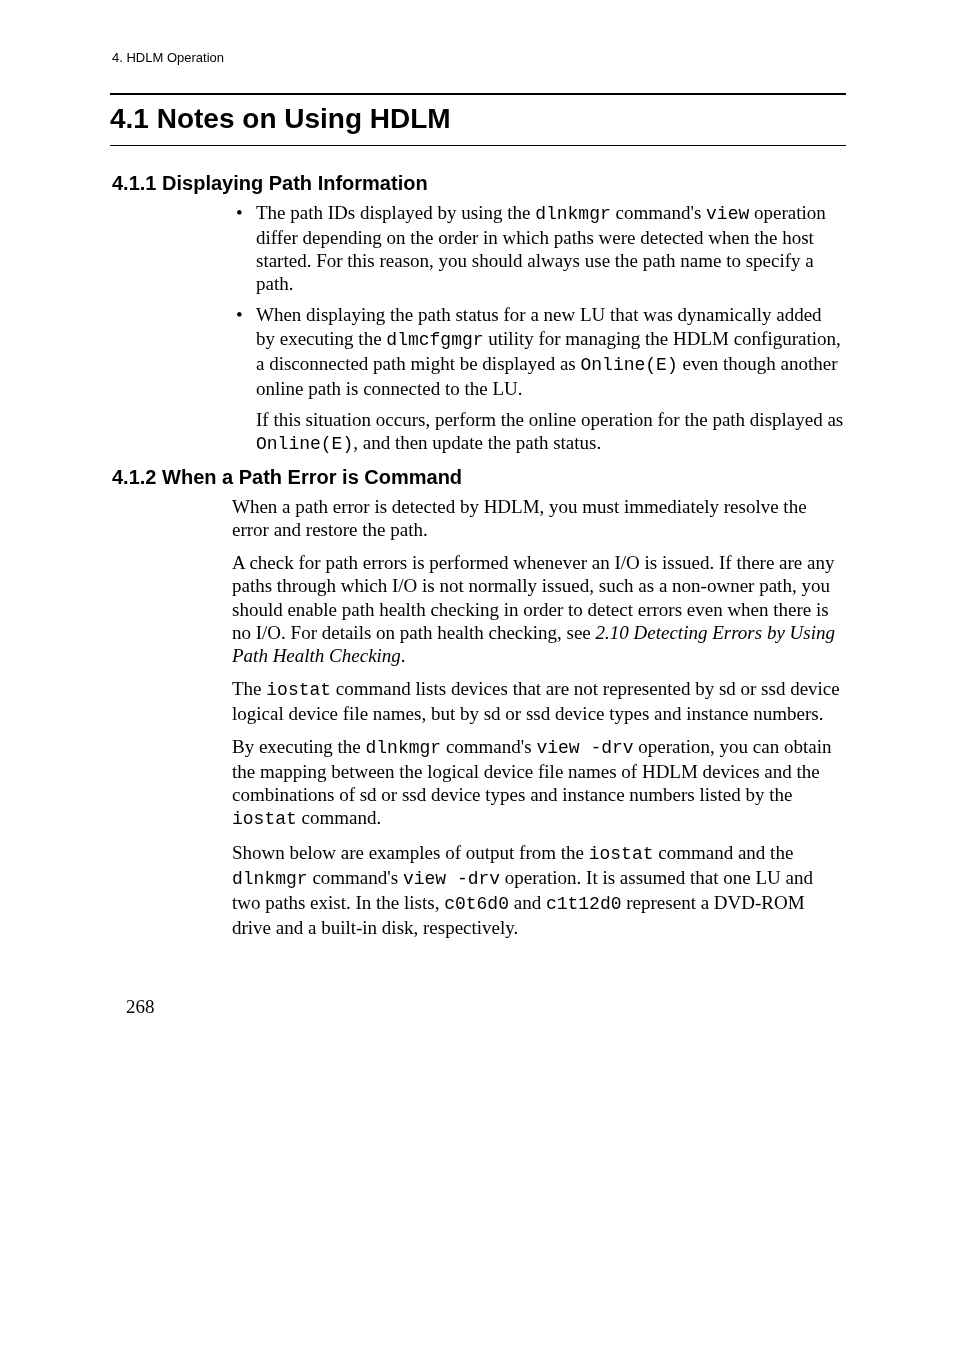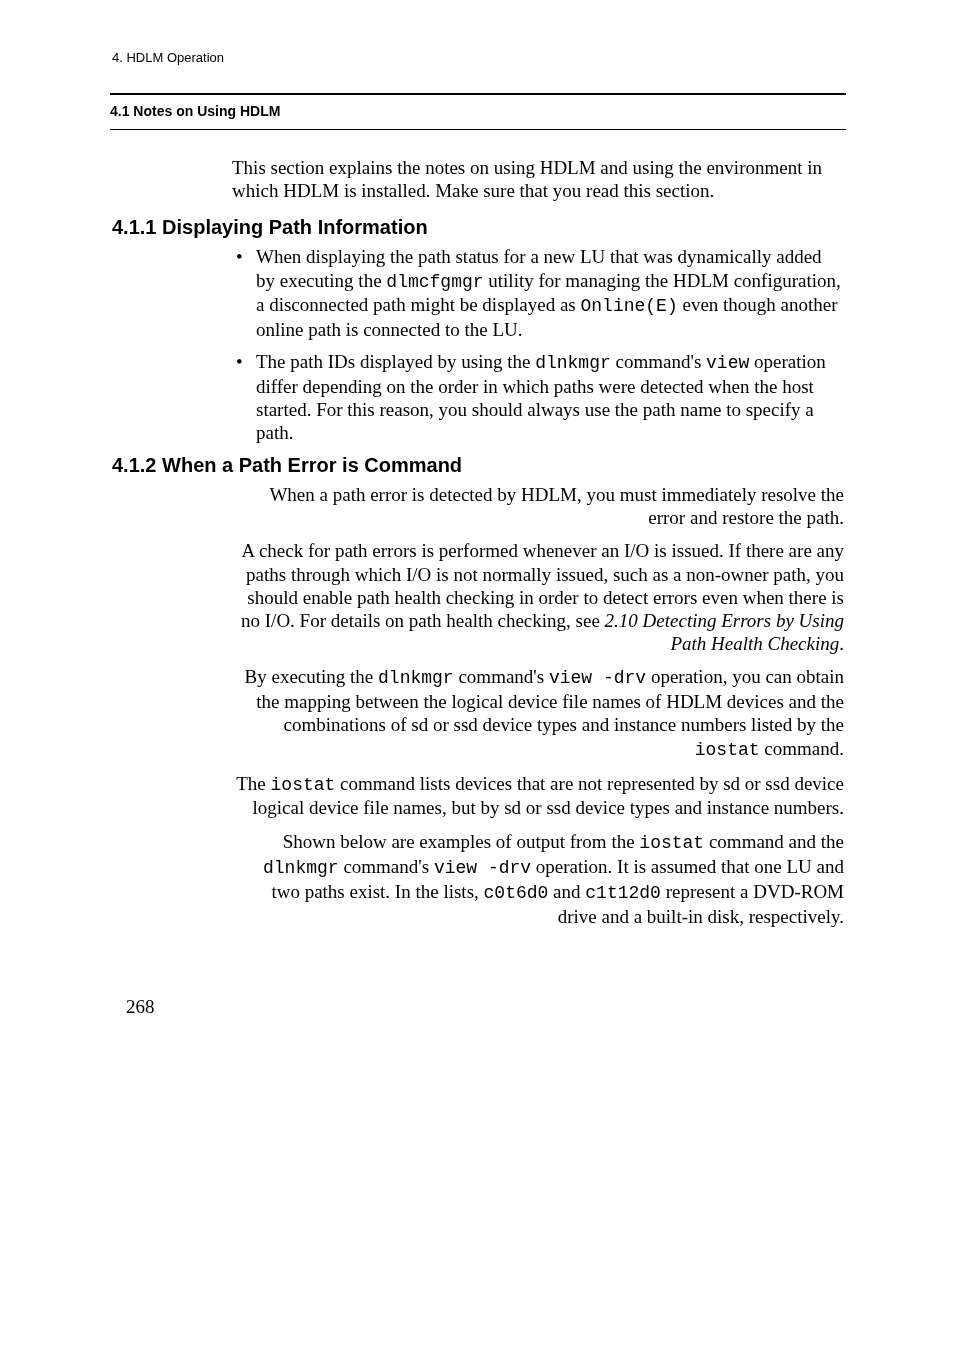--- a/index.html
+++ b/index.html
@@ -29,21 +29,21 @@
     border-top: 2px solid #000;
     border-bottom: 1px solid #000;
     padding: 8px 0 10px 0;
     margin-bottom: 26px;
     margin-left: -2px;
     margin-right: -2px;
   }
   .h1 {
     font-family: Arial, Helvetica, sans-serif;
     font-weight: bold;
-    font-size: 14px;
+    font-size: 28px;
   }
   .h2 {
     font-family: Arial, Helvetica, sans-serif;
     font-weight: bold;
     font-size: 20px;
     margin: 10px 0 6px 0;
   }
   .intro {
     margin-left: 120px;
     font-size: 19px;
@@ -76,21 +76,20 @@
   }
   .sub-para {
     margin-left: 144px;
     font-size: 19px;
     line-height: 1.22;
     margin-top: 6px;
     margin-bottom: 8px;
   }
   .para {
     margin: 6px 0 10px 0;
-    text-align: right;
   }
   .code {
     font-family: "Courier New", Courier, monospace;
     font-size: 18px;
   }
   .italic {
     font-style: italic;
   }
   .page-number {
     position: absolute;
@@ -104,50 +103,52 @@
 <body>
 
 <div class="page">
 
   <div class="running-head">4.  HDLM Operation</div>
 
   <div class="h1-wrap">
     <div class="h1">4.1  Notes on Using HDLM</div>
   </div>
 
-  <div class="intro">This section explains the notes on using HDLM and using the environment in which HDLM is installed. Make sure that you read this section.</div>
 
   <div class="h2">4.1.1  Displaying Path Information</div>
 
   <ul class="bullets">
     <li>
-      <span>When displaying the path status for a new LU that was dynamically added by executing the </span><span class="code">dlmcfgmgr</span><span> utility for managing the HDLM configuration, a disconnected path might be displayed as </span><span class="code">Online(E)</span><span> even though another online path is connected to the LU.</span>
+      <span>The path IDs displayed by using the </span><span class="code">dlnkmgr</span><span> command's </span><span class="code">view</span><span> operation differ depending on the order in which paths were detected when the host started. For this reason, you should always use the path name to specify a path.</span>
     </li>
     <li>
-      <span>The path IDs displayed by using the </span><span class="code">dlnkmgr</span><span> command's </span><span class="code">view</span><span> operation differ depending on the order in which paths were detected when the host started. For this reason, you should always use the path name to specify a path.</span>
+      <span>When displaying the path status for a new LU that was dynamically added by executing the </span><span class="code">dlmcfgmgr</span><span> utility for managing the HDLM configuration, a disconnected path might be displayed as </span><span class="code">Online(E)</span><span> even though another online path is connected to the LU.</span>
     </li>
   </ul>
 
+  <div class="sub-para">
+    <span>If this situation occurs, perform the online operation for the path displayed as </span><span class="code">Online(E)</span><span>, and then update the path status.</span>
+  </div>
 
   <div class="h2">4.1.2  When a Path Error is Command</div>
 
   <div class="body-block">
     <div class="para">When a path error is detected by HDLM, you must immediately resolve the error and restore the path.</div>
     <div class="para">
       <span>A check for path errors is performed whenever an I/O is issued. If there are any paths through which I/O is not normally issued, such as a non-owner path, you should enable path health checking in order to detect errors even when there is no I/O. For details on path health checking, see </span><span class="italic">2.10  Detecting Errors by Using Path Health Checking</span><span>.</span>
     </div>
   </div>
 
 
   <div class="body-block">
     <div class="para">
-      <span>By executing the </span><span class="code">dlnkmgr</span><span> command's </span><span class="code">view -drv</span><span> operation, you can obtain the mapping between the logical device file names of HDLM devices and the combinations of sd or ssd device types and instance numbers listed by the </span><span class="code">iostat</span><span> command.</span>
+      <span>The </span><span class="code">iostat</span><span> command lists devices that are not represented by sd or ssd device logical device file names, but by sd or ssd device types and instance numbers.</span>
     </div>
     <div class="para">
-      <span>The </span><span class="code">iostat</span><span> command lists devices that are not represented by sd or ssd device logical device file names, but by sd or ssd device types and instance numbers.</span>
+      <span>By executing the </span><span class="code">dlnkmgr</span><span> command's </span><span class="code">view -drv</span><span> operation, you can obtain the mapping between the logical device file names of HDLM devices and the combinations of sd or ssd device types and instance numbers listed by the </span><span class="code">iostat</span><span> command.</span>
     </div>
     <div class="para">
       <span>Shown below are examples of output from the </span><span class="code">iostat</span><span> command and the </span><span class="code">dlnkmgr</span><span> command's </span><span class="code">view -drv</span><span> operation. It is assumed that one LU and two paths exist. In the lists, </span><span class="code">c0t6d0</span><span> and </span><span class="code">c1t12d0</span><span> represent a DVD-ROM drive and a built-in disk, respectively.</span>
     </div>
   </div>
 
   <div class="page-number">268</div>
 </div>
 
 </body></html>

